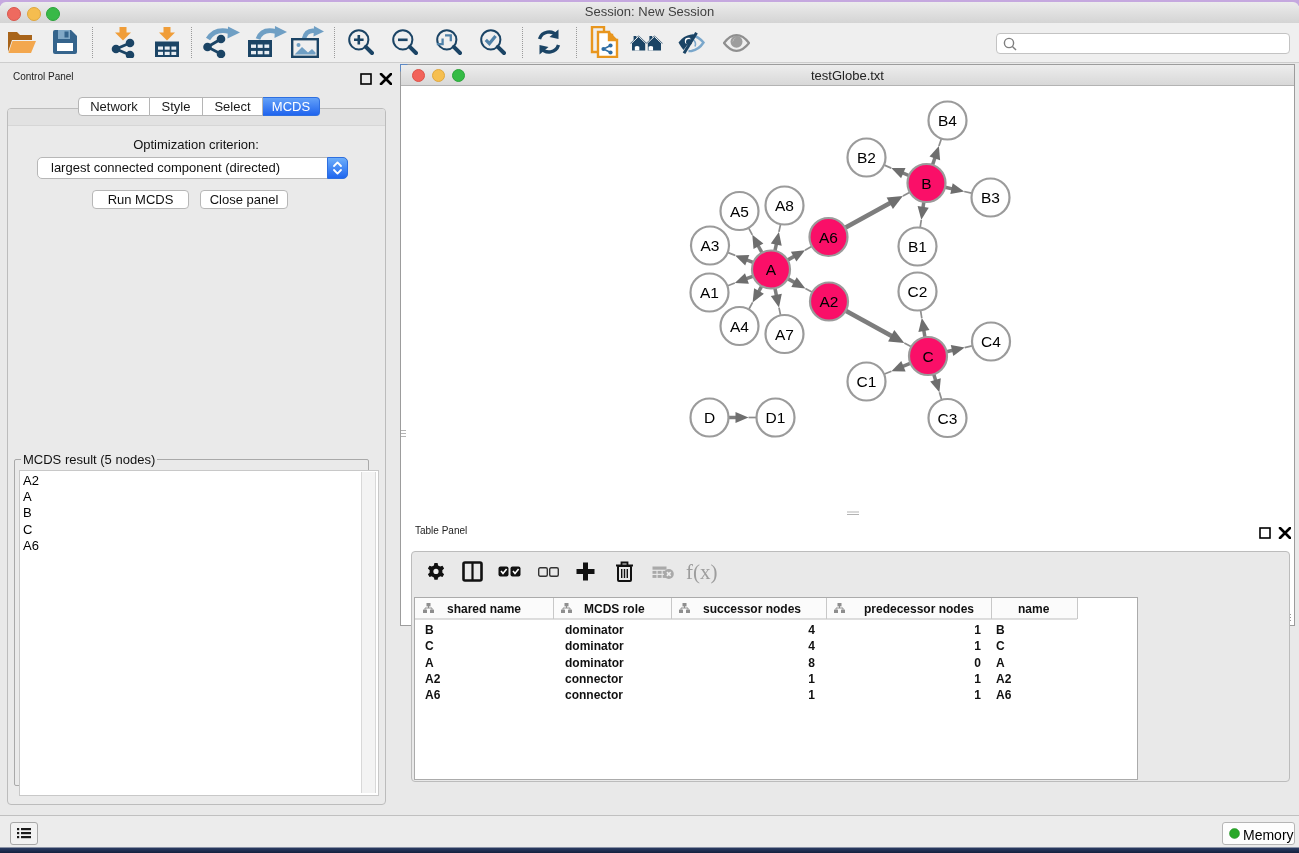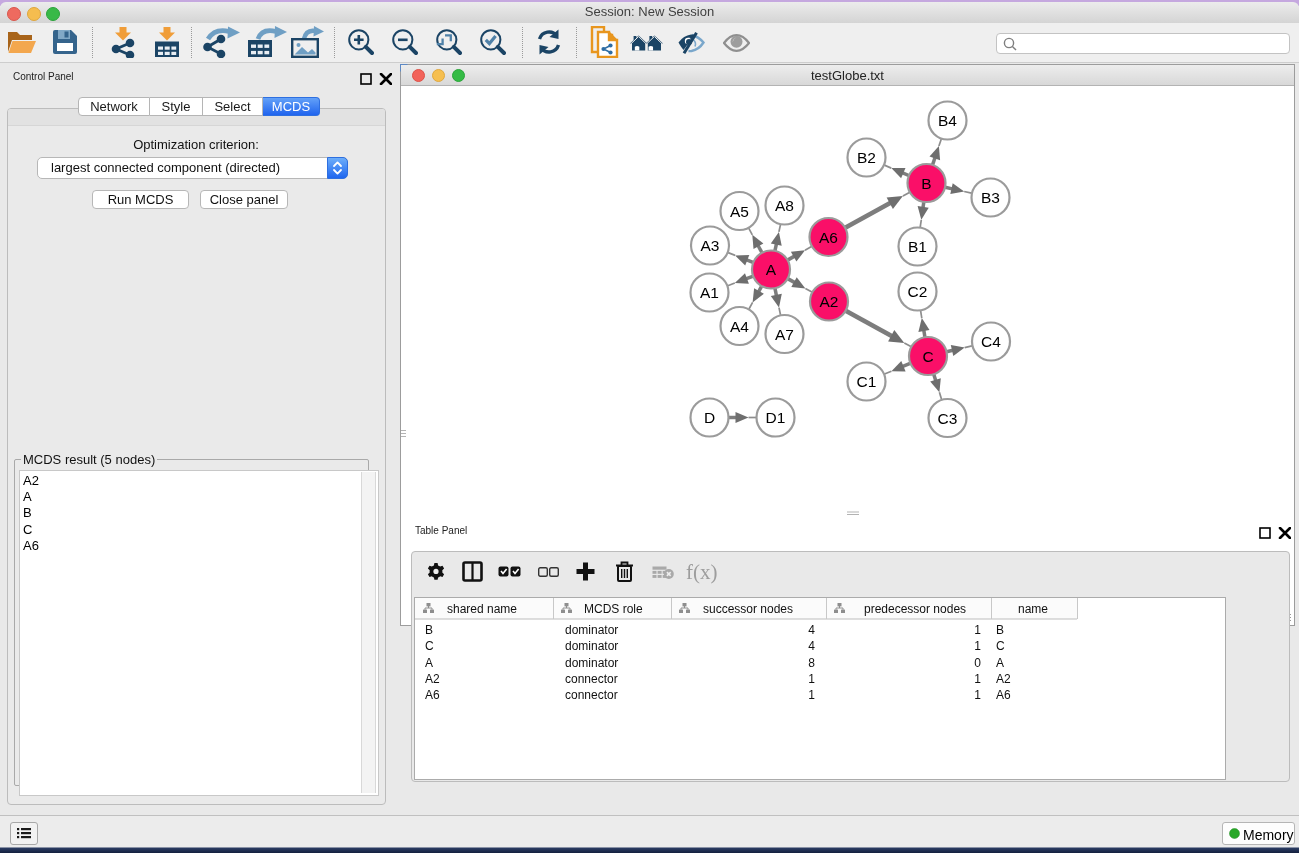--- a/index.html
+++ b/index.html
@@ -50,22 +50,22 @@
   #nettitle{left:0;top:0;width:893px;height:20px;background:linear-gradient(#ededed,#d8d8d8);
      border-bottom:1px solid #b3b3b3;}
   #nettitle .t1{left:11px;top:4px;width:11px;height:11px;background:#f2635a;border:0.5px solid #dd5148;}
   #nettitle .t2{left:31px;top:4px;width:11px;height:11px;background:#f6bf50;border:0.5px solid #e0a83e;}
   #nettitle .t3{left:51px;top:4px;width:11px;height:11px;background:#35bb45;border:0.5px solid #2aa53a;}
   #nettitle .cap{position:absolute;left:0;top:3px;width:100%;text-align:center;font-size:13px;color:#222;}
   
   #tpheader{left:400px;top:518px;width:899px;height:30px;}
   #tpcontainer{left:411px;top:551px;width:879px;height:231px;background:#e9e9e9;
      border:1px solid #bcbcbc;border-radius:4px;box-sizing:border-box;}
-  #tptable{left:414px;top:597px;width:812px;height:183px;background:#fff;border:1px solid #ababab;
-     box-sizing:border-box;}
+  #tptable{left:414px;top:597px;width:724px;height:183px;background:#fff;border:1px solid #ababab;
+     box-sizing:border-box;font-weight:bold;}
   #bottombar{left:0;top:815px;width:1299px;height:32px;background:#ececec;border-top:1px solid #c0c0c0;box-sizing:border-box;}
   #memstatus{right:12px;top:822px;width:71px;height:21px;background:#fdfdfd;border:1px solid #b5b5b5;border-radius:3px;}
   #listbtn{left:10px;top:822px;width:26px;height:21px;background:#f2f2f2;border:1px solid #a8a8a8;border-radius:3px;}
 </style>
 </head>
 <body>
 <div id="app">
  <div class="abs" id="mainwin"></div>
  <div class="abs" id="purple"></div>
  <div class="abs" id="titlebar">

